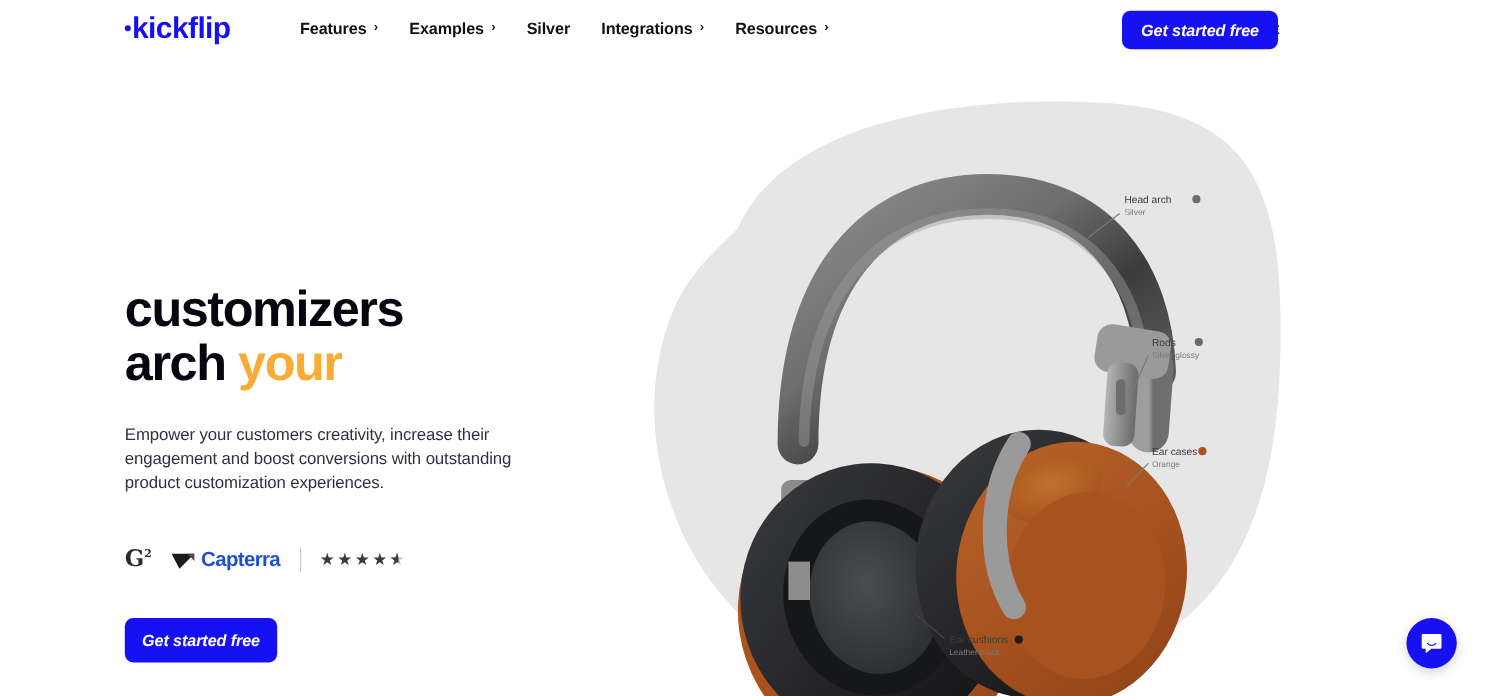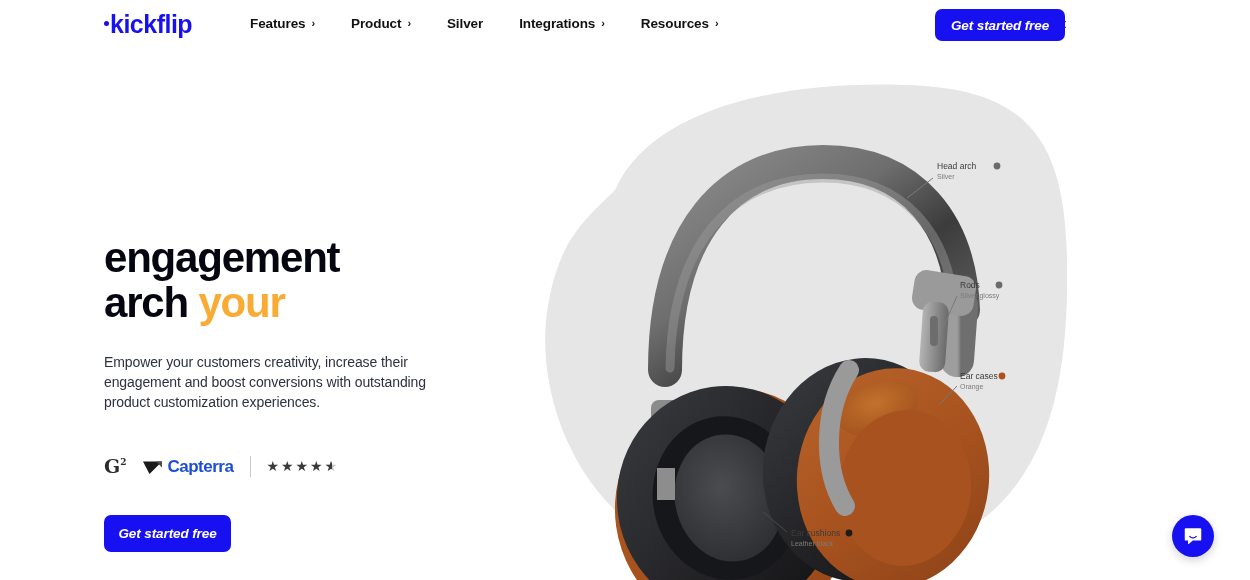--- a/index.html
+++ b/index.html
@@ -54,21 +54,21 @@
     margin-bottom: 3px;
     display: inline-block;
   }
 
   .nav {
     position: absolute;
     left: 250px;
     top: 16px;
     display: flex;
     align-items: flex-end;
-    gap: 36px;
+    gap: 26px;
   }
   .nav-item {
     display: flex;
     align-items: center;
     gap: 6px;
     font-size: 13.5px;
     font-weight: 700;
     color: #111111;
     cursor: pointer;
     white-space: nowrap;
@@ -259,21 +259,21 @@
       <span class="logo-dot"></span>
         <span>kickflip</span>
     </div>
 
     <nav class="nav">
       <div class="nav-item">
         <span>Features</span>
         <span class="chev">›</span>
       </div>
       <div class="nav-item">
-        <span>Product</span>
+        <span>Examples</span>
         <span class="chev">›</span>
       </div>
       <div class="nav-item">
         <span>Silver</span>
       </div>
       <div class="nav-item">
         <span>Integrations</span>
         <span class="chev">›</span>
       </div>
       <div class="nav-item">
@@ -287,21 +287,21 @@
       <span class="header-link">Contact</span>
     </div>
 
     <button class="btn-primary btn-nav">Get started free</button>
   </header>
 
   <section class="hero-left">
 
     <h1 class="headline">
       <br>
-      <span>engagement</span><br>
+      <span>customizers</span><br>
       <span>arch </span><span class="accent">your</span>
     </h1>
 
     <p class="subcopy">Empower your customers creativity, increase their engagement and boost conversions with outstanding product customization experiences.</p>
 
     <div class="badges">
 
       <div class="g2-logo">
         <span>G</span>
           <span class="g2-sup">2</span>

